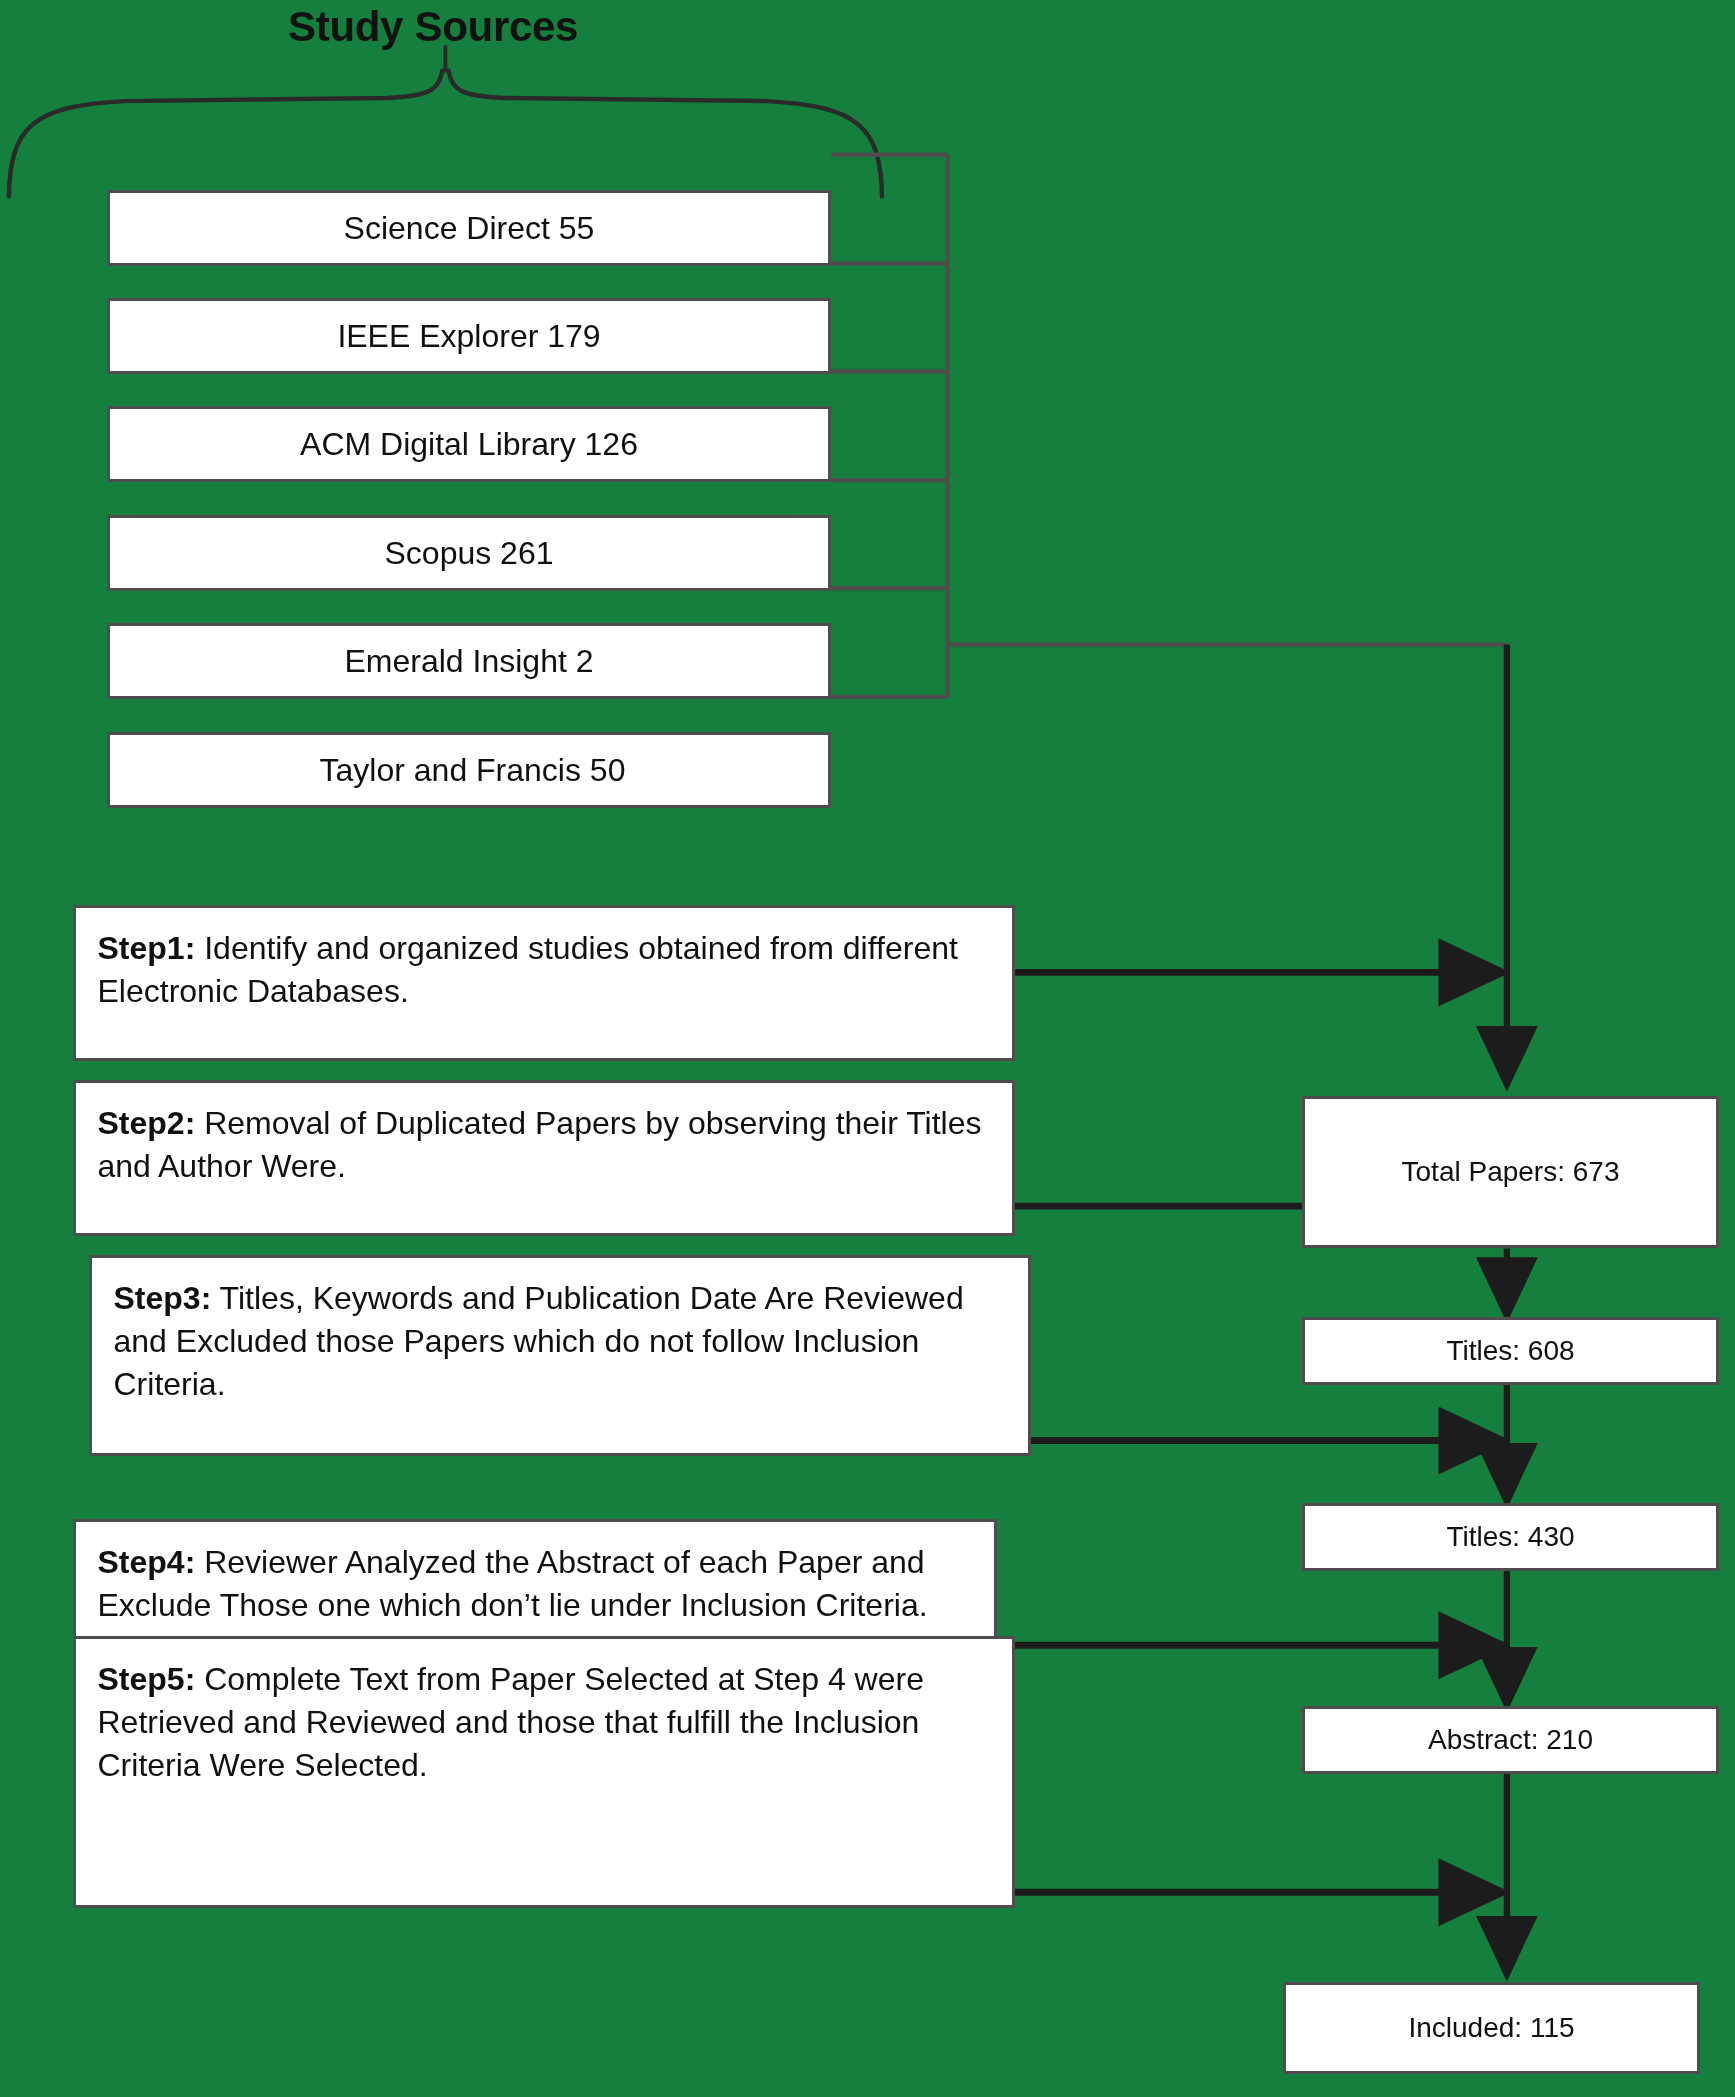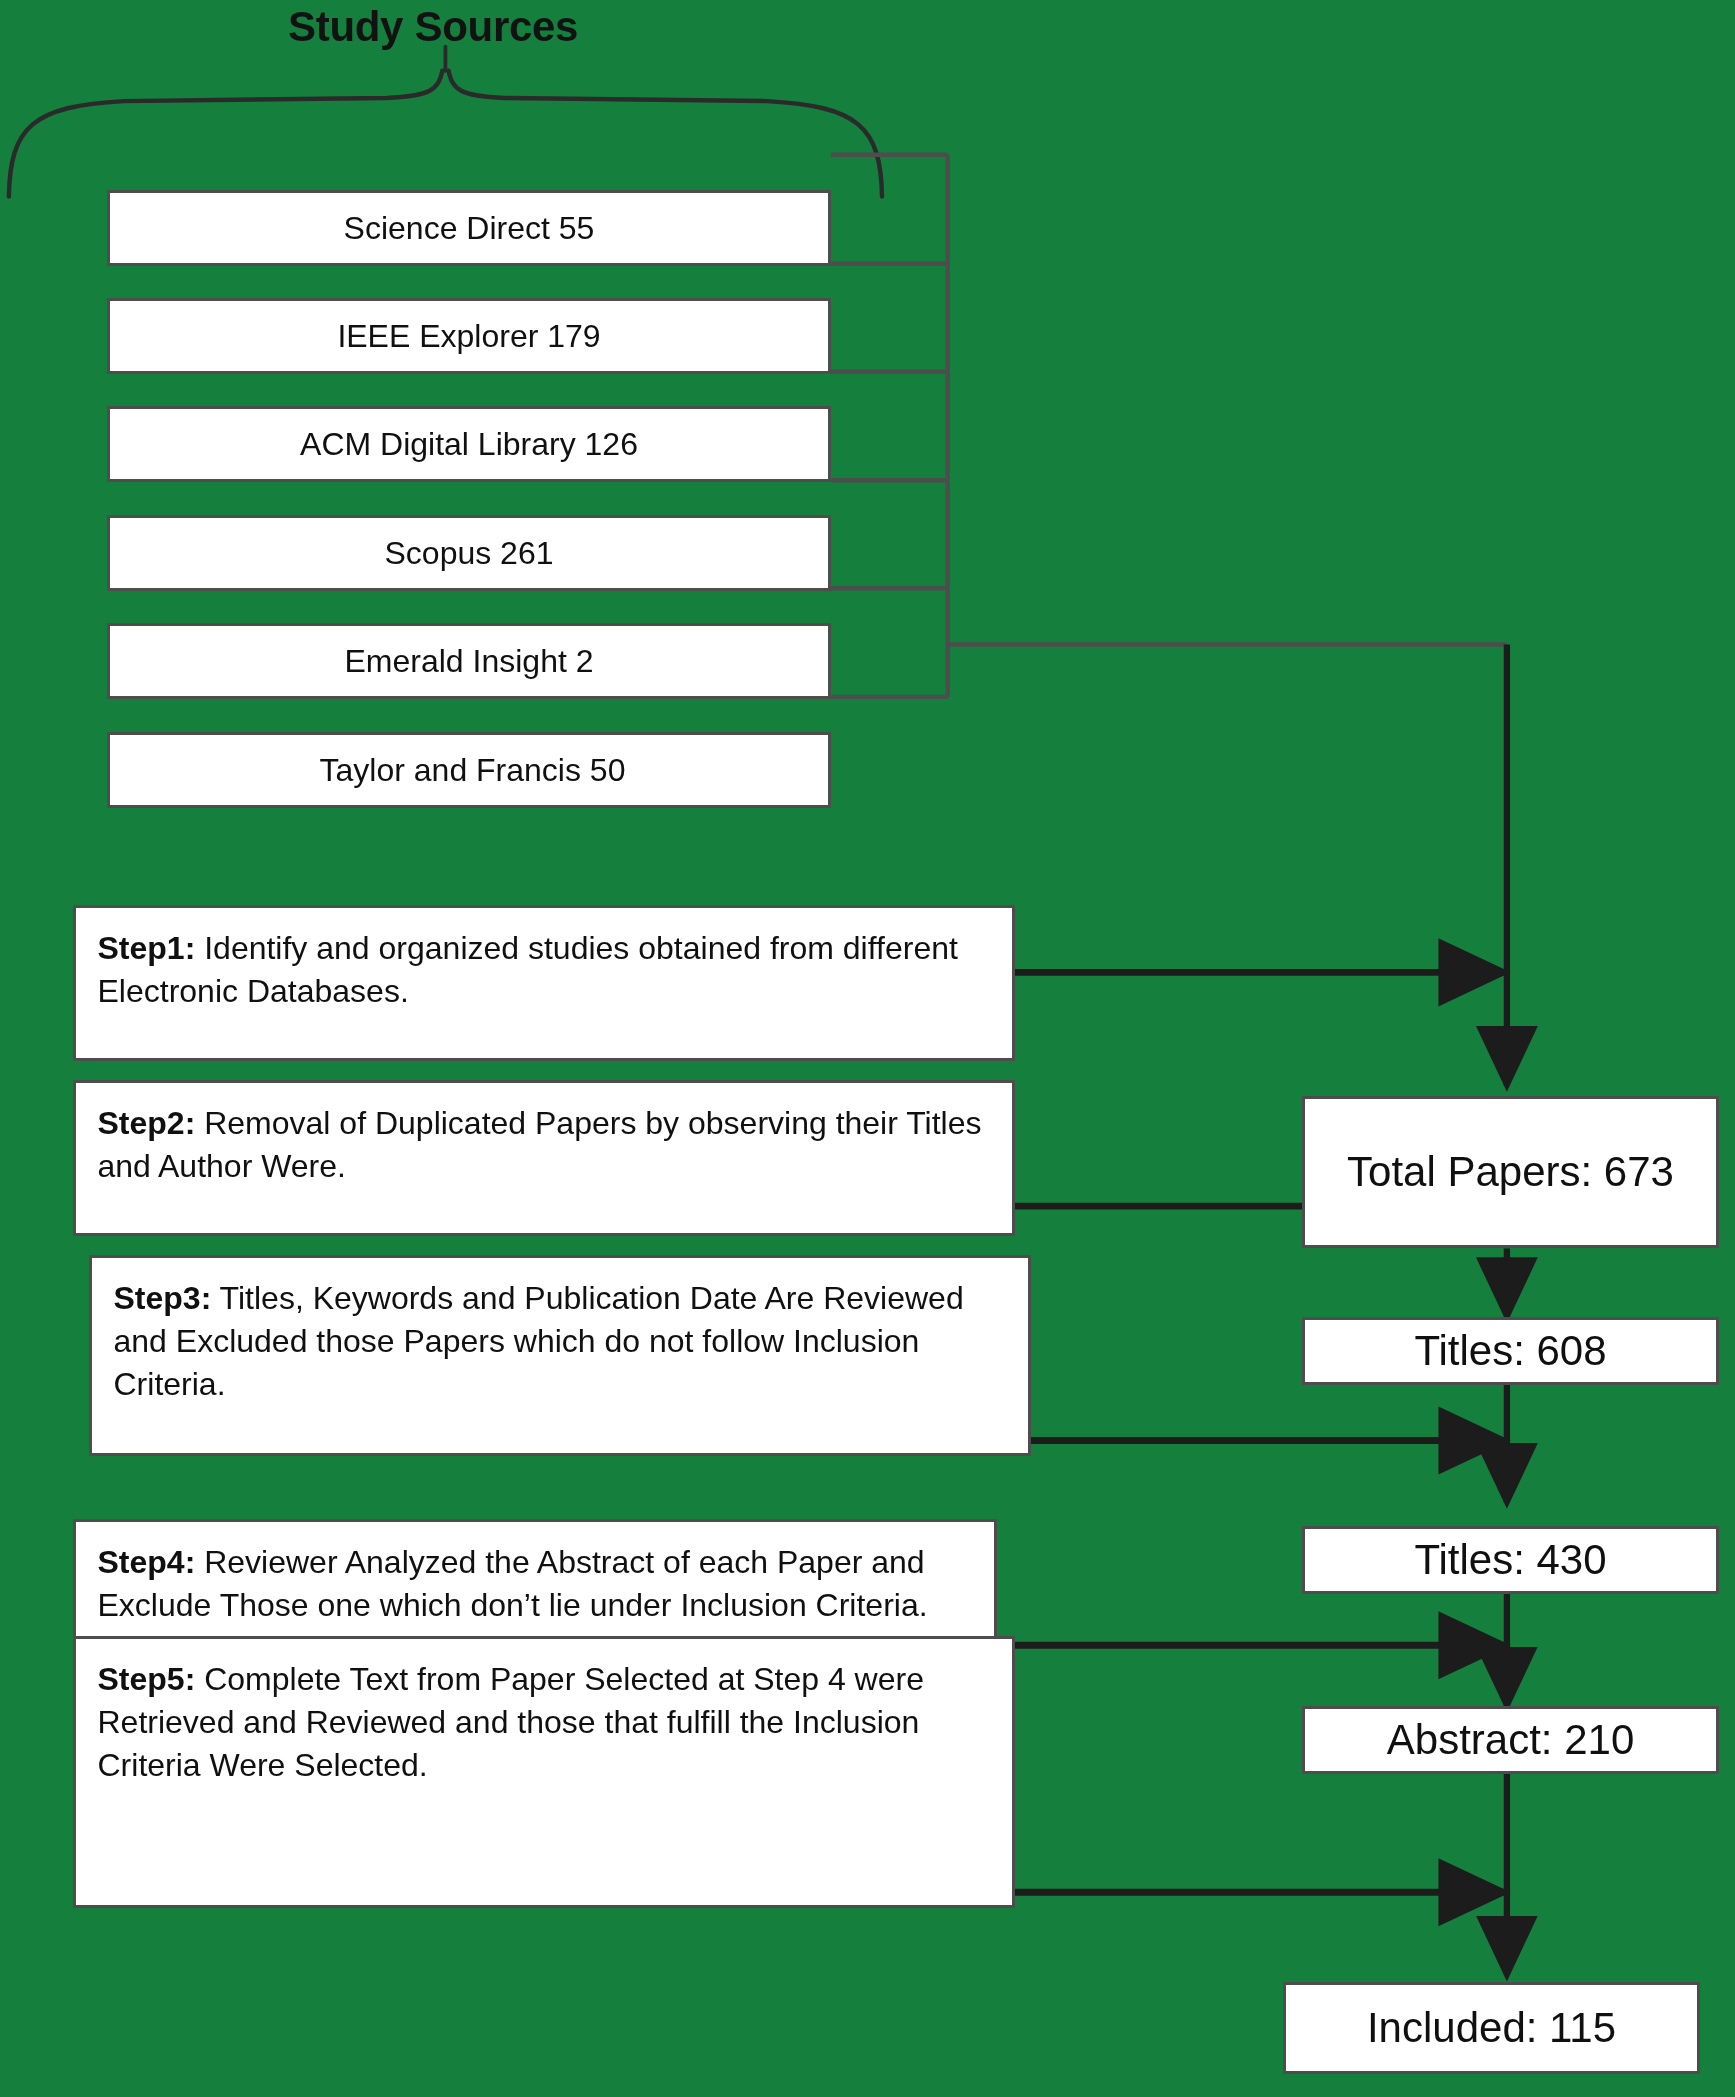--- a/index.html
+++ b/index.html
@@ -41,21 +41,21 @@
   }
   .node.center {
     justify-content: center;
     text-align: center;
   }
   .src-label {
     font-size: 32px;
     white-space: nowrap;
   }
   .res-label {
-    font-size: 42px;
+    font-size: 28px;
     white-space: nowrap;
   }
   .step {
     align-items: flex-start;
     padding: 19px 16.4px 11.4px 21.5px;
     line-height: 1.34;
     font-size: 32px;
   }
   .step-text {
     display: block;
@@ -169,21 +169,21 @@
       <b>Step5:</b><span> Complete Text from Paper Selected at Step 4 were Retrieved and Reviewed and those that fulfill the Inclusion Criteria Were Selected.</span>
     </span>
   </div>
 
   <div class="node center" style="left:1302px; top:1096px; width:417px; height:152px;">
     <span class="res-label">Total Papers: 673</span>
   </div>
   <div class="node center" style="left:1302px; top:1317px; width:417px; height:68px;">
     <span class="res-label">Titles: 608</span>
   </div>
-  <div class="node center" style="left:1302px; top:1503px; width:417px; height:68px;margin-top:23px;">
+  <div class="node center" style="left:1302px; top:1503px; width:417px; height:68px;">
     <span class="res-label">Titles: 430</span>
   </div>
   <div class="node center" style="left:1302px; top:1706px; width:417px; height:68px;">
     <span class="res-label">Abstract: 210</span>
   </div>
   <div class="node center" style="left:1283px; top:1982px; width:417px; height:92px;">
     <span class="res-label">Included: 115</span>
   </div>
 
 </div>

